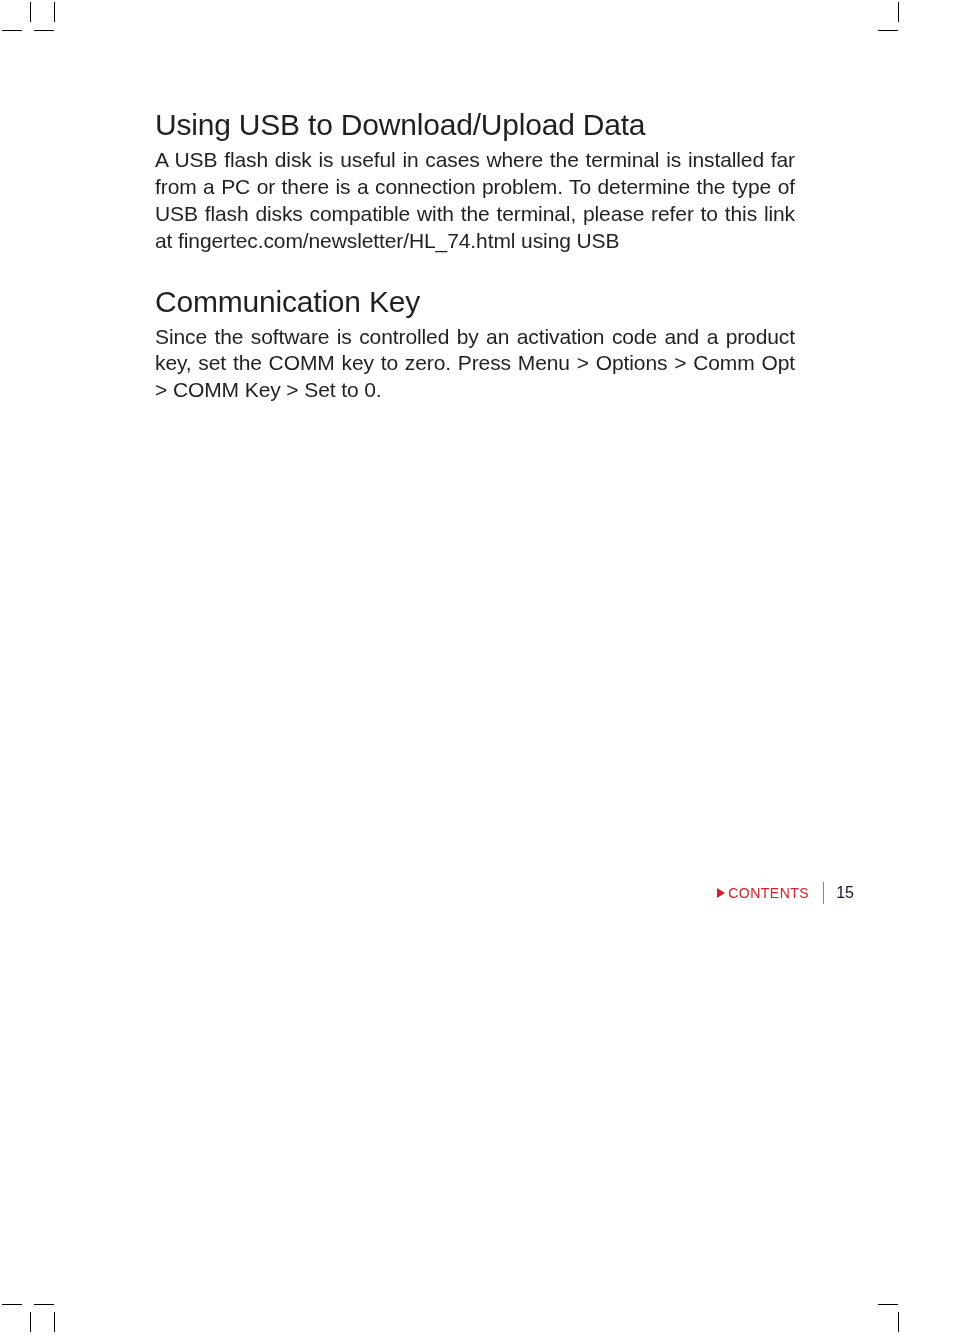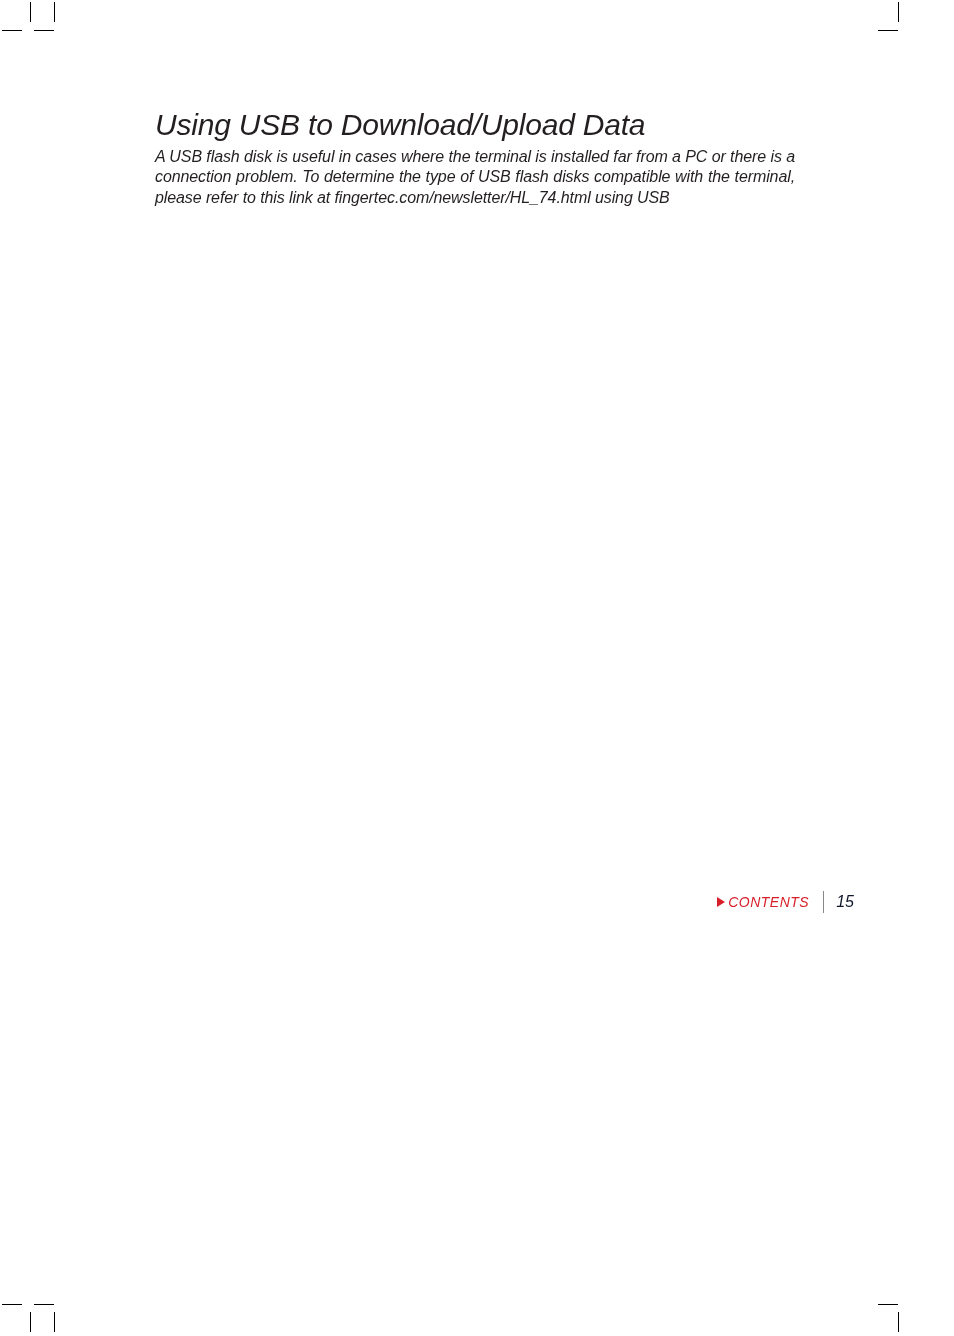--- a/index.html
+++ b/index.html
@@ -1,29 +1,29 @@
 <!DOCTYPE html>
 <html><head>
 <meta charset="utf-8">
 <style>
   * { margin: 0; padding: 0; box-sizing: border-box; }
   html, body { width: 954px; height: 1336px; background: #fff; font-family: "Myriad Pro", "Segoe UI", Arial, sans-serif; color: #231f20; position: relative; }
-  .page { position: relative; width: 954px; height: 1015px; font-style: italic; }
+  .page { position: relative; width: 954px; height: 1015px; }
 
   
   .crop { position: absolute; background: #000; }
   .crop.h { height: 1px; width: 20px; }
   .crop.v { width: 1px; height: 20px; }
 
   .content { position: absolute; left: 155px; top: 108px; width: 640px; }
   h2 { font-size: 30px; font-weight: 400; line-height: 1.1; margin-bottom: 6px; letter-spacing: -0.2px; }
-  .para { font-size: 16px; line-height: 1.28; text-align: justify; margin-bottom: 10px; letter-spacing: -0.1px; }
+  .para { font-size: 21px; line-height: 1.28; text-align: justify; margin-bottom: 10px; letter-spacing: -0.1px; }
   .section2 { margin-top: 30px; }
 
-  .footer { position: absolute; left: 0; bottom: 94px; width: 954px; height: 30px; }
+  .footer { position: absolute; left: 0; bottom: 103px; width: 954px; height: 30px; }
   .footer-inner { position: absolute; right: 100px; top: 0; display: flex; align-items: center; }
   .tri { display: inline-block; margin-right: 3px; }
   .tri svg { display: block; }
   .contents-link { color: #d81e2a; font-size: 14px; letter-spacing: 0.5px; font-weight: 400; }
   .divider { display: inline-block; width: 1px; height: 22px; background: #888; margin: 0 12px 0 14px; vertical-align: middle; }
   .pagenum { font-size: 16px; color: #0f172a; }
 </style>
 </head>
 <body>
 
@@ -42,20 +42,24 @@
   <div class="crop h" style="left:34px; top:1304px;"></div>
   <div class="crop v" style="left:54px; top:1312px;"></div>
 
   <div class="crop h" style="left:878px; top:1304px;"></div>
   <div class="crop v" style="left:898px; top:1312px;"></div>
 
   <div class="content">
     <h2>Using USB to Download/Upload Data</h2>
     <p class="para">A USB flash disk is useful in cases where the terminal is installed far from a PC or there is a connection problem. To determine the type of USB flash disks compatible with the terminal, please refer to this link at fingertec.com/newsletter/HL_74.html using USB</p>
 
+    <div class="section2">
+      <h2>Communication Key</h2>
+      <p class="para">Since the software is controlled by an activation code and a product key, set the COMM key to zero. Press Menu &gt; Options &gt; Comm Opt &gt; COMM Key &gt; Set to 0.</p>
+    </div>
   </div>
 
   <div class="footer">
     <div class="footer-inner">
       <span class="tri">
         <svg width="8" height="10" viewBox="0 0 8 10">
             <polygon points="0,0 8,5 0,10" fill="#d81e2a"></polygon>
           </svg>
       </span>
       <span class="contents-link">CONTENTS</span>

